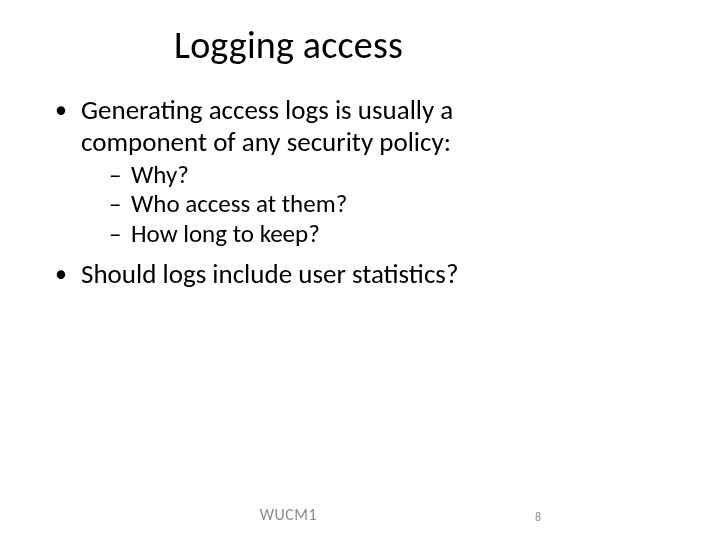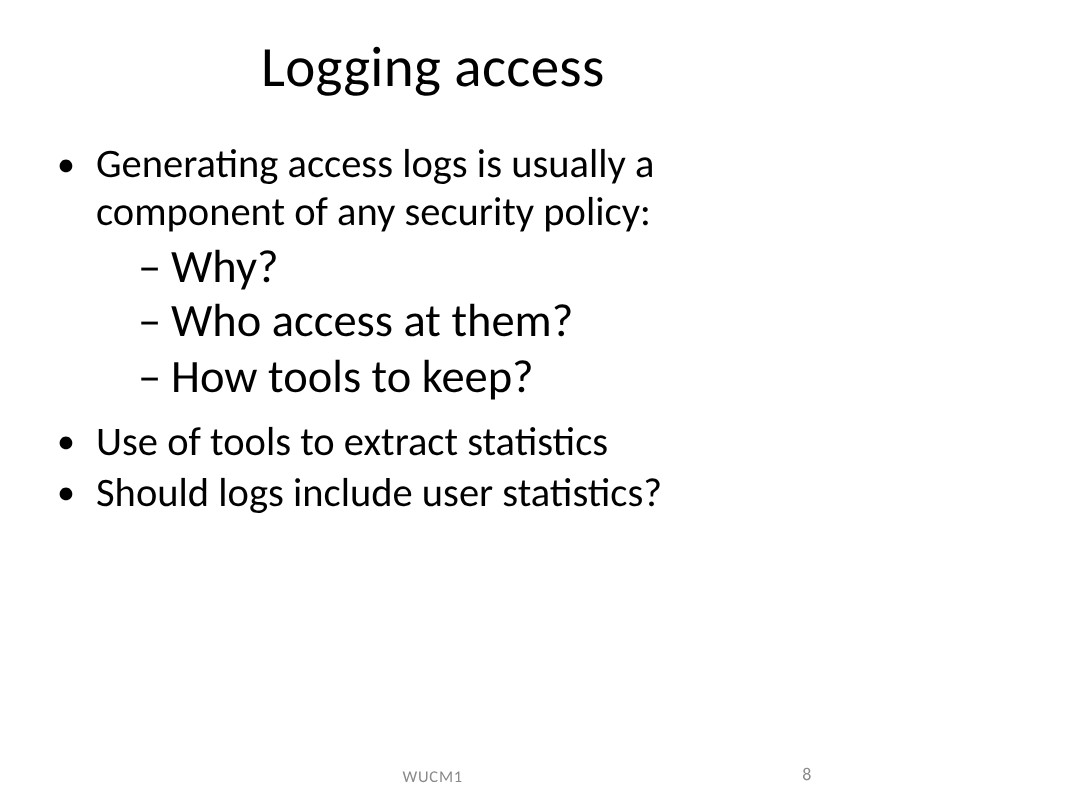--- a/index.html
+++ b/index.html
@@ -20,21 +20,21 @@
   }
   .title {
     text-align: center;
     font-size: 38px;
     font-weight: 400;
     padding-top: 22px;
     padding-bottom: 8px;
     letter-spacing: 0.2px;
   }
   .body {
-    padding: 18px 36px 0 36px;
+    padding: 18px 36px 0 53px;
     font-size: 27px;
     line-height: 1.18;
   }
   ul.level1 {
     list-style: none;
     margin: 0;
     padding: 0;
   }
   ul.level1 > li {
     position: relative;
@@ -46,40 +46,40 @@
     position: absolute;
     left: 2px;
     top: 0;
     font-size: 24px;
     line-height: 1.3;
   }
   ul.level2 {
     list-style: none;
     margin: 2px 0 10px 0;
     padding: 0 0 0 28px;
-    font-size: 31px;
+    font-size: 25px;
   }
   ul.level2 > li {
     position: relative;
     padding-left: 22px;
     margin-bottom: 0px;
   }
   ul.level2 > li::before {
     content: "–";
     position: absolute;
     left: 0;
     top: 0;
   }
   .footer-center {
     position: absolute;
     bottom: 16px;
     left: 0;
     width: 100%;
     text-align: center;
-    font-size: 11px;
+    font-size: 16px;
     color: #8a8a8a;
     letter-spacing: 0.5px;
   }
   .footer-right {
     position: absolute;
     bottom: 16px;
     right: 36px;
     font-size: 12px;
     color: #8a8a8a;
   }
@@ -90,25 +90,22 @@
 <div class="slide">
   <div class="title">Logging access</div>
 
   <div class="body">
     <ul class="level1">
       <li>
         <span>Generating access logs is usually a component of any security policy:</span>
         <ul class="level2">
           <li><span>Why?</span></li>
           <li><span>Who access at them?</span></li>
-          <li><span>How tools to keep?</span></li>
+          <li><span>How long to keep?</span></li>
         </ul>
-      </li>
-      <li>
-        <span>Use of tools to extract statistics</span>
       </li>
       <li>
         <span>Should logs include user statistics?</span>
       </li>
     </ul>
   </div>
 
   <div class="footer-center">WUCM1</div>
   <div class="footer-right">8</div>
 </div>

